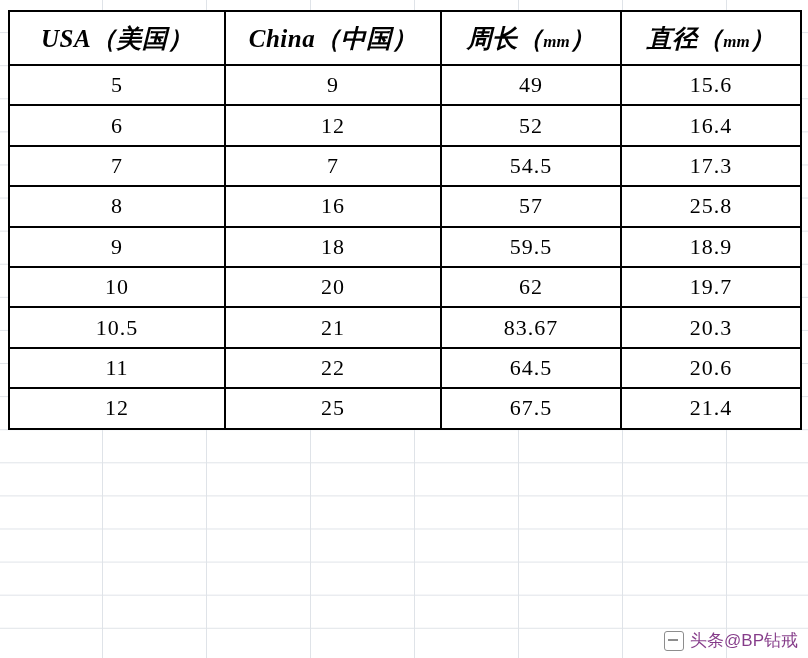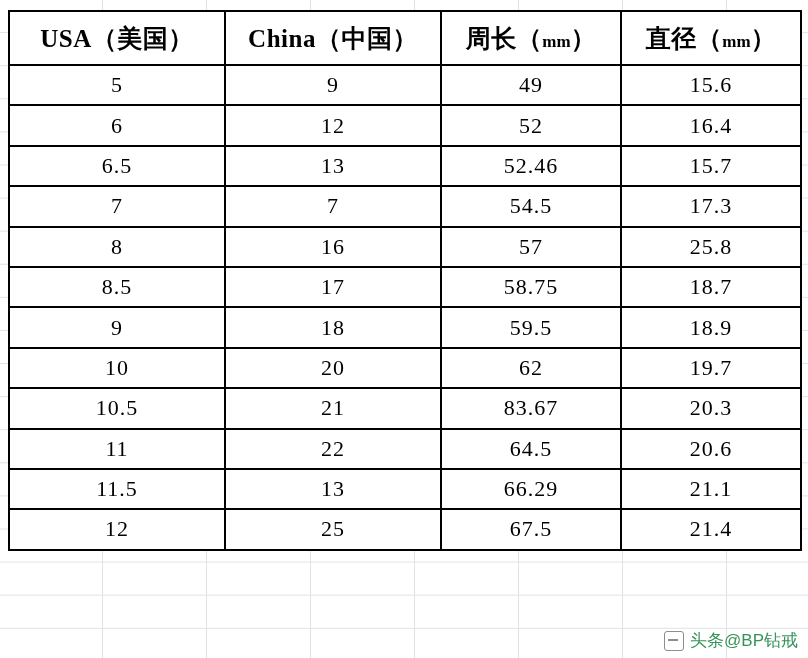--- a/index.html
+++ b/index.html
@@ -52,20 +52,21 @@
     vertical-align: middle;
     background: #ffffff;
     padding: 0;
   }
 
   table.ring-table th {
     height: 52px;
     font-size: 25px;
     font-weight: bold;
     letter-spacing: 0.5px;
+    font-style: italic;
   }
 
   table.ring-table td {
     height: 38.4px;
     font-size: 22px;
     font-weight: normal;
     letter-spacing: 1px;
   }
 
   .unit {
@@ -79,21 +80,21 @@
   col.c4 { width: 180px; }
 
   .watermark {
     position: absolute;
     right: 10px;
     bottom: 6px;
     z-index: 5;
     display: flex;
     align-items: center;
     gap: 6px;
-    color: #15803d;
+    color: #701a75;
     font-size: 17px;
     font-family: "Liberation Sans", sans-serif;
     opacity: 0.85;
   }
   .watermark .wm-logo {
     display: inline-block;
     width: 18px;
     height: 18px;
     border: 1.5px solid #7a7a7a;
     border-radius: 3px;
@@ -137,42 +138,30 @@
         <td>49</td>
         <td>15.6</td>
       </tr>
       <tr>
         <td>6</td>
         <td>12</td>
         <td>52</td>
         <td>16.4</td>
       </tr>
       <tr>
-        <td>6.5</td>
-        <td>13</td>
-        <td>52.46</td>
-        <td>15.7</td>
-      </tr>
-      <tr>
         <td>7</td>
         <td>7</td>
         <td>54.5</td>
         <td>17.3</td>
       </tr>
       <tr>
         <td>8</td>
         <td>16</td>
         <td>57</td>
         <td>25.8</td>
-      </tr>
-      <tr>
-        <td>8.5</td>
-        <td>17</td>
-        <td>58.75</td>
-        <td>18.7</td>
       </tr>
       <tr>
         <td>9</td>
         <td>18</td>
         <td>59.5</td>
         <td>18.9</td>
       </tr>
       <tr>
         <td>10</td>
         <td>20</td>
@@ -185,26 +174,20 @@
         <td>83.67</td>
         <td>20.3</td>
       </tr>
       <tr>
         <td>11</td>
         <td>22</td>
         <td>64.5</td>
         <td>20.6</td>
       </tr>
       <tr>
-        <td>11.5</td>
-        <td>13</td>
-        <td>66.29</td>
-        <td>21.1</td>
-      </tr>
-      <tr>
         <td>12</td>
         <td>25</td>
         <td>67.5</td>
         <td>21.4</td>
       </tr>
     </tbody>
   </table>
 </div>
 
 <div class="watermark">

